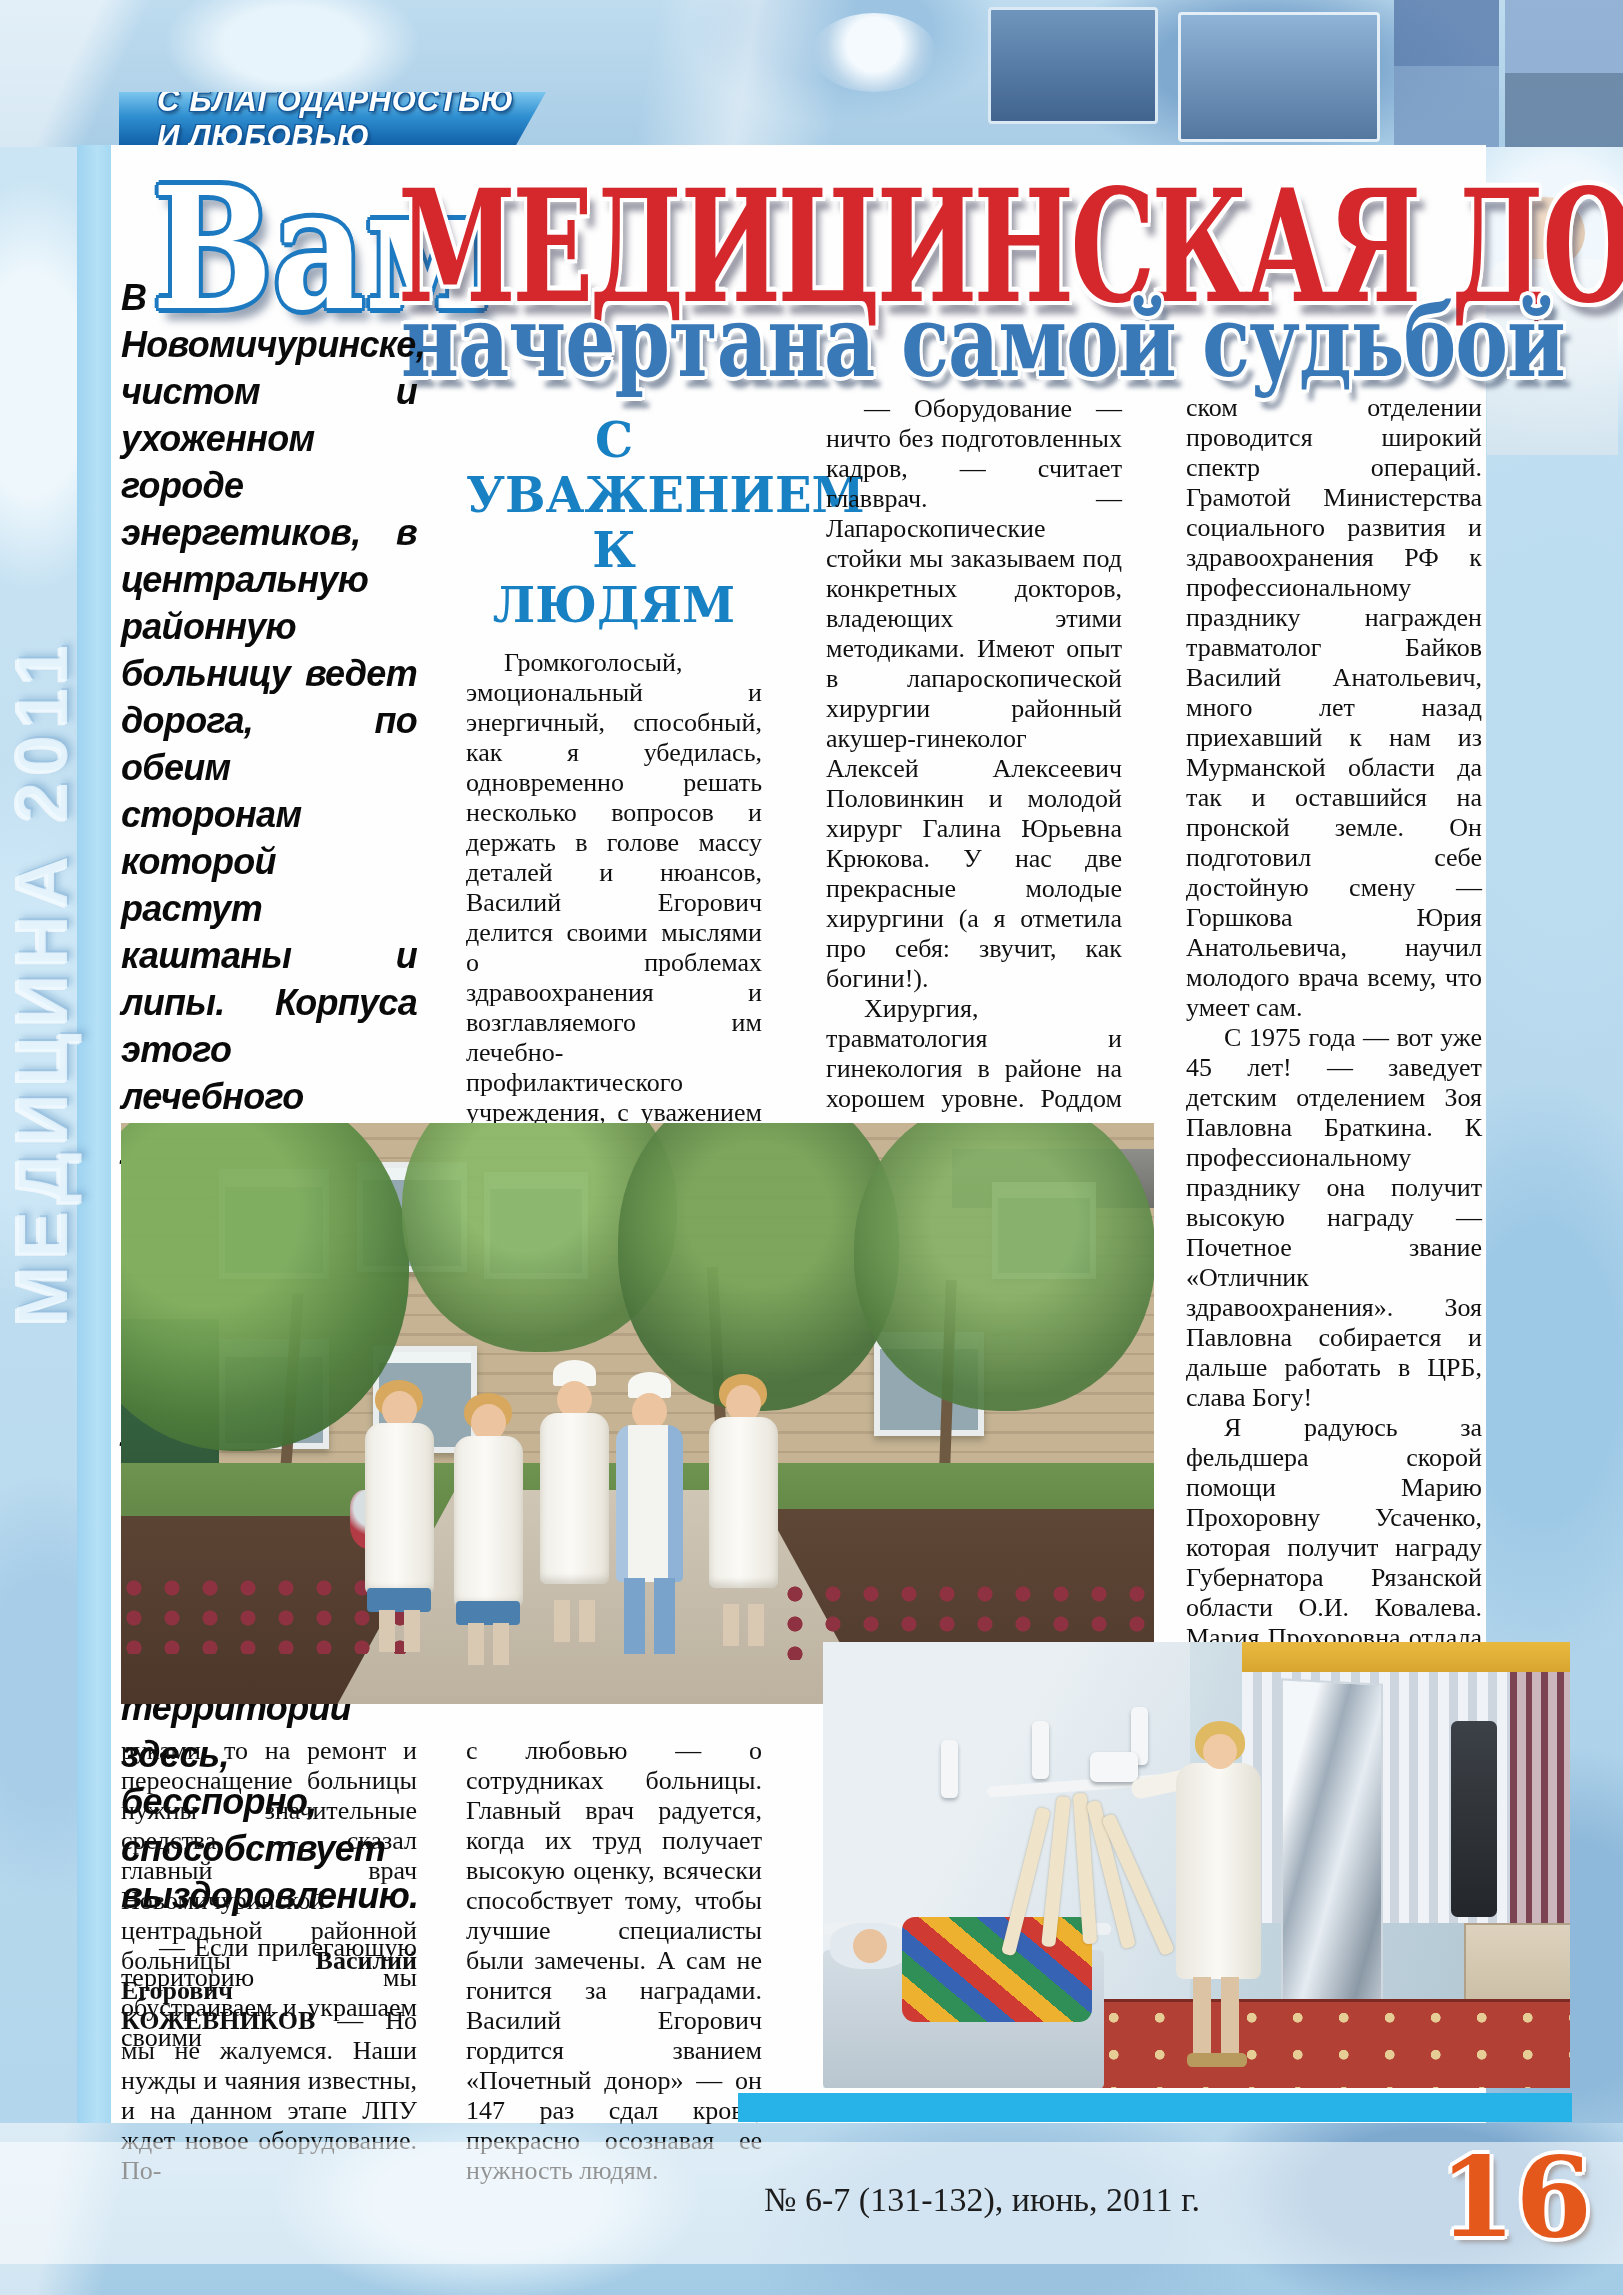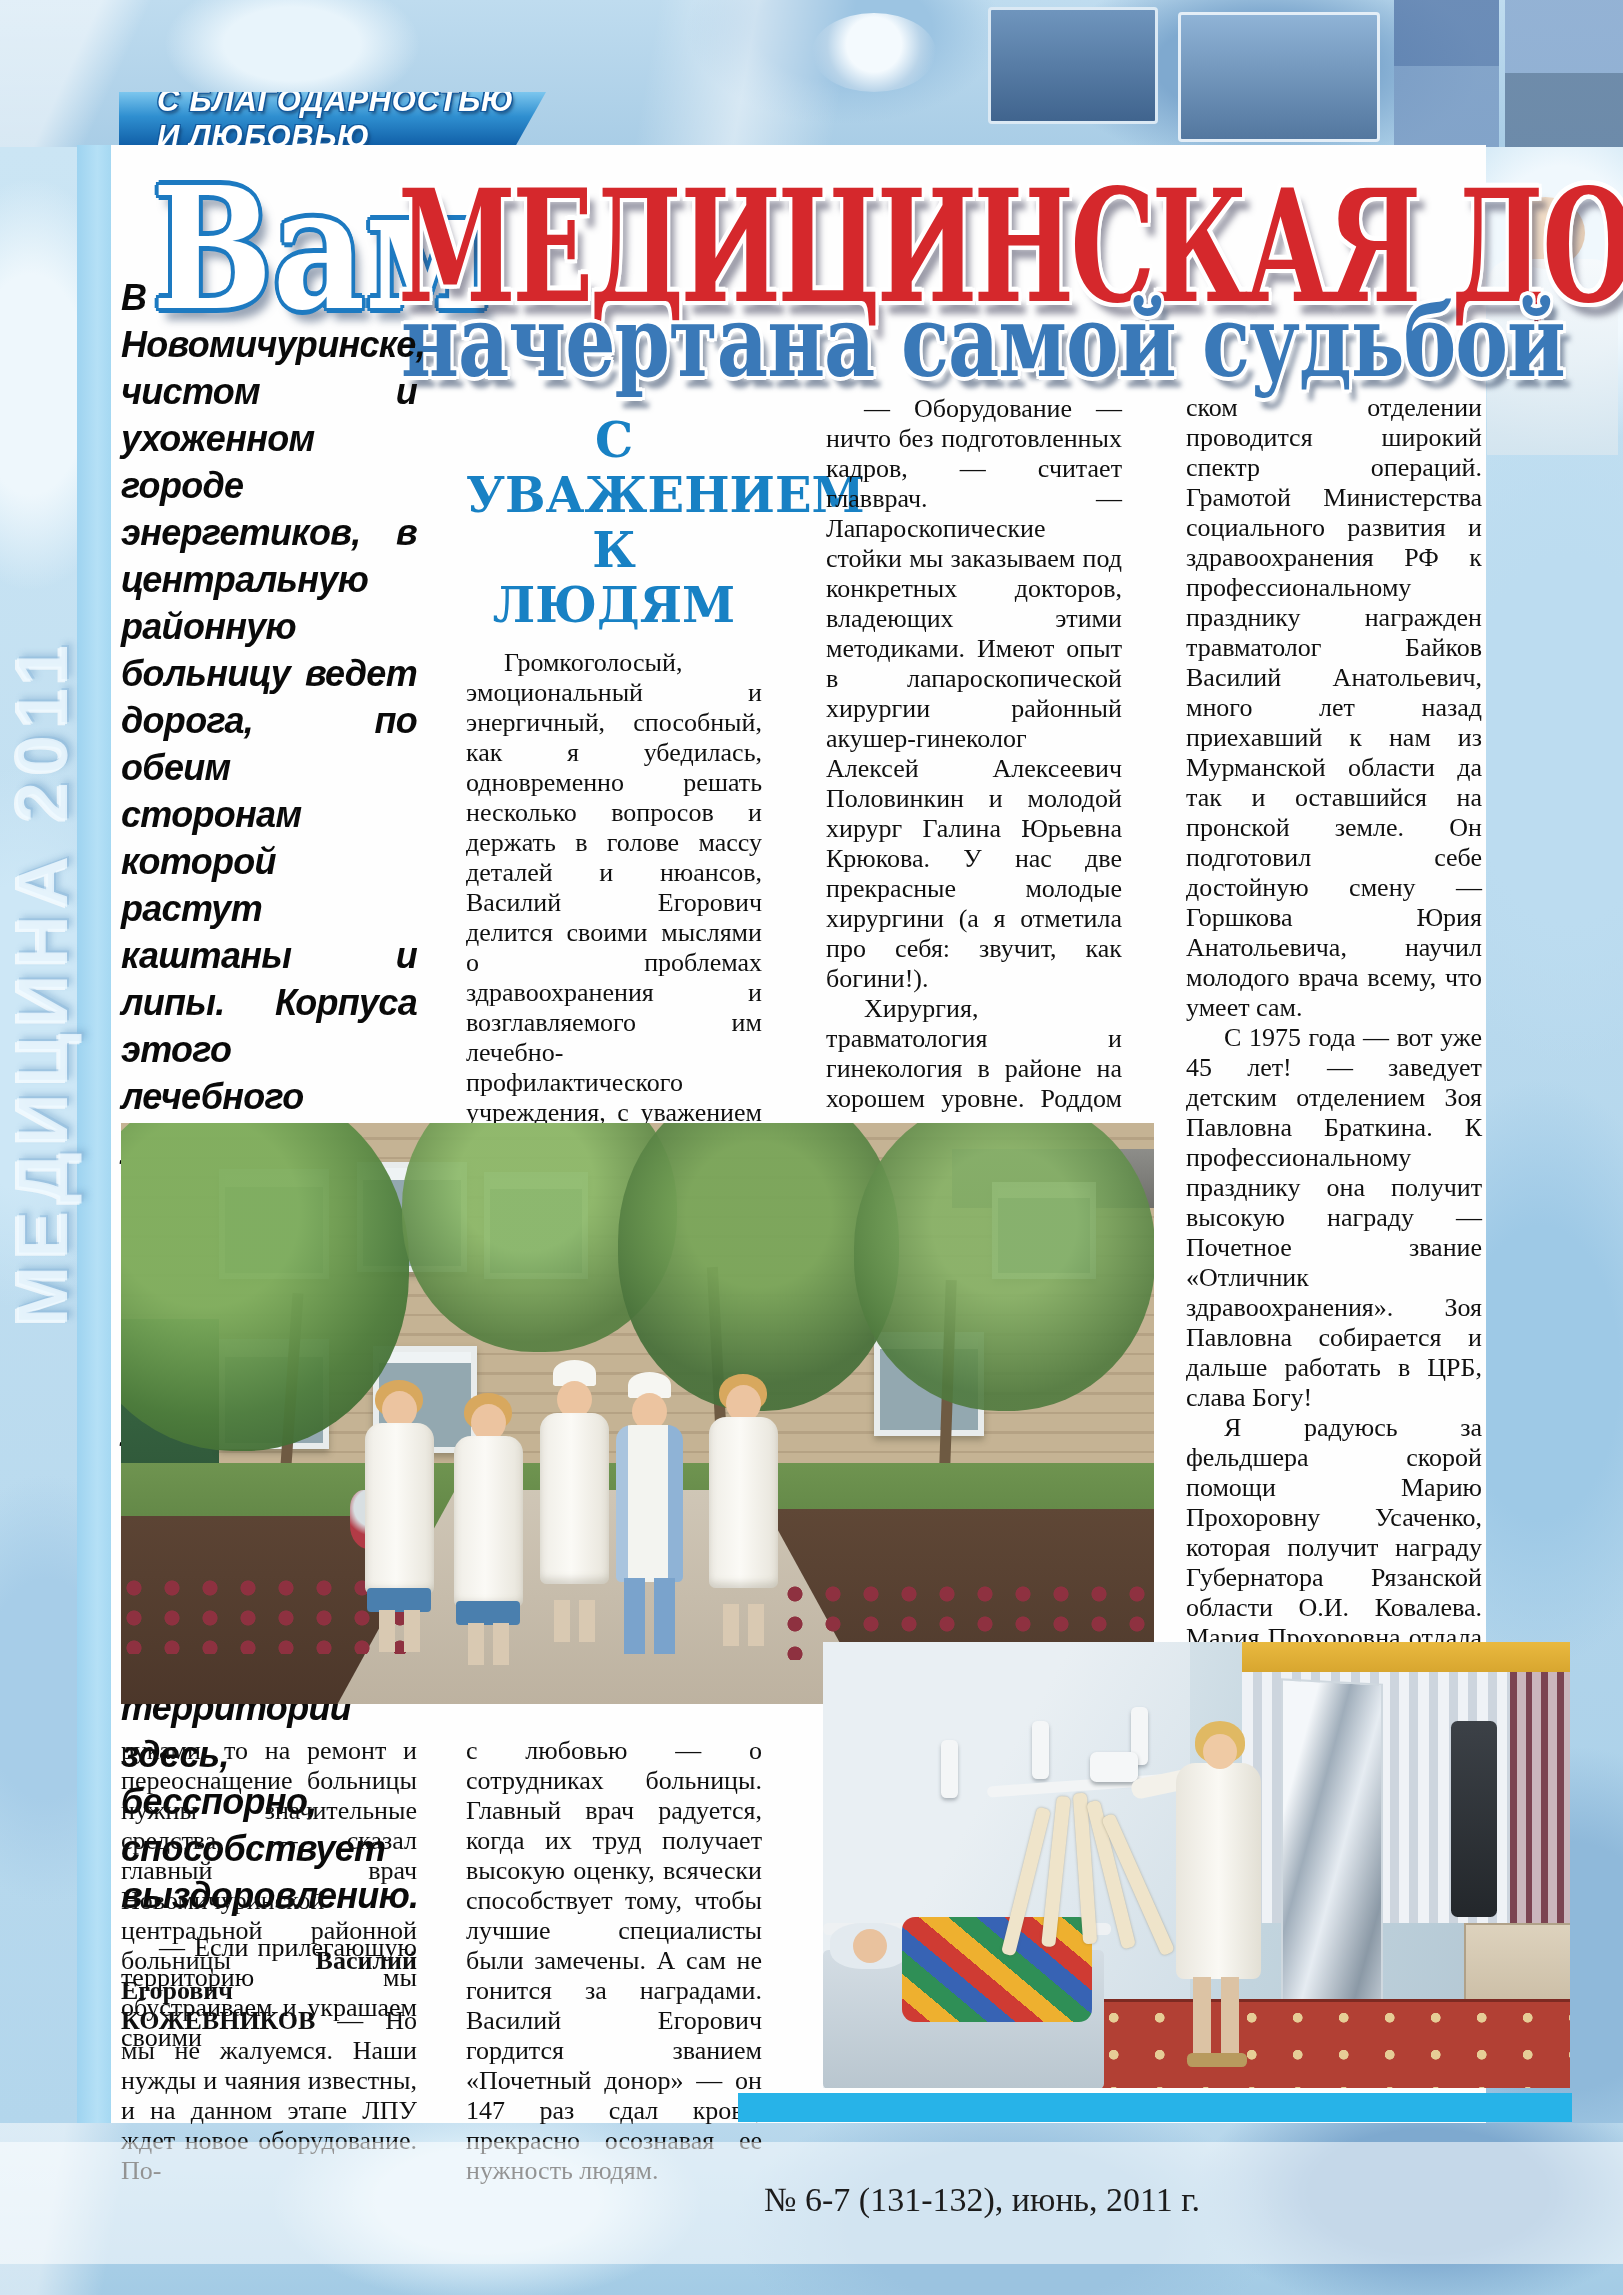--- a/index.html
+++ b/index.html
@@ -370,15 +370,16 @@
     <div class="ph p2-nurse-coat"></div>
     <div class="ph p2-nurse-hair"></div>
     <div class="ph p2-nurse-face"></div>
     <div class="ph p2-nurse-legs"></div>
     <div class="ph p2-shoes"></div>
   </div>
 
   <div class="cyan-stripe"></div>
   <div class="footer-band"></div>
   <div class="issue">№ 6-7 (131-132), июнь, 2011 г.</div>
+  <div class="page-num">16</div>
 
 </div>
 
 
 </body></html>

